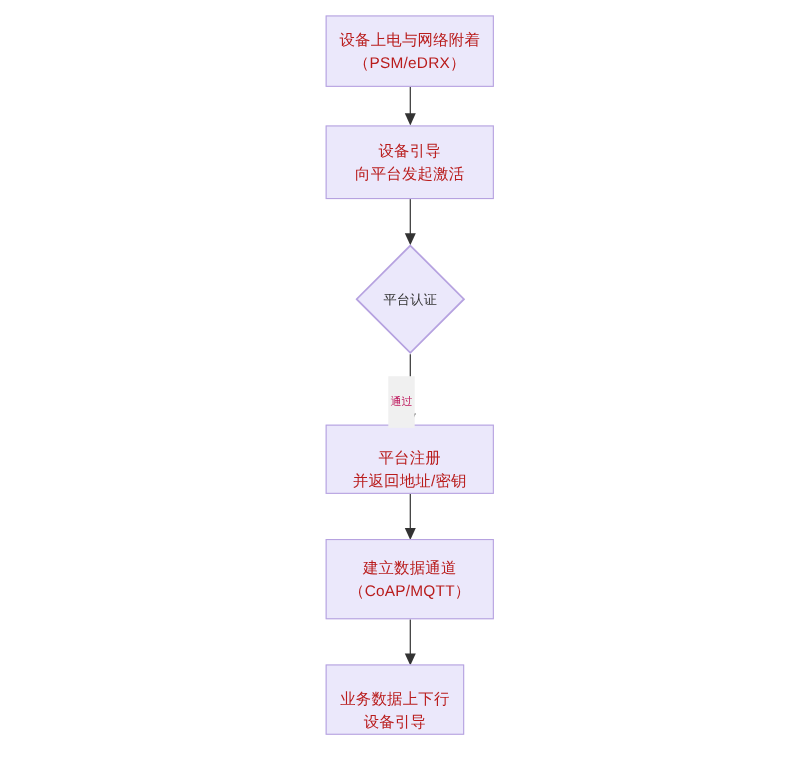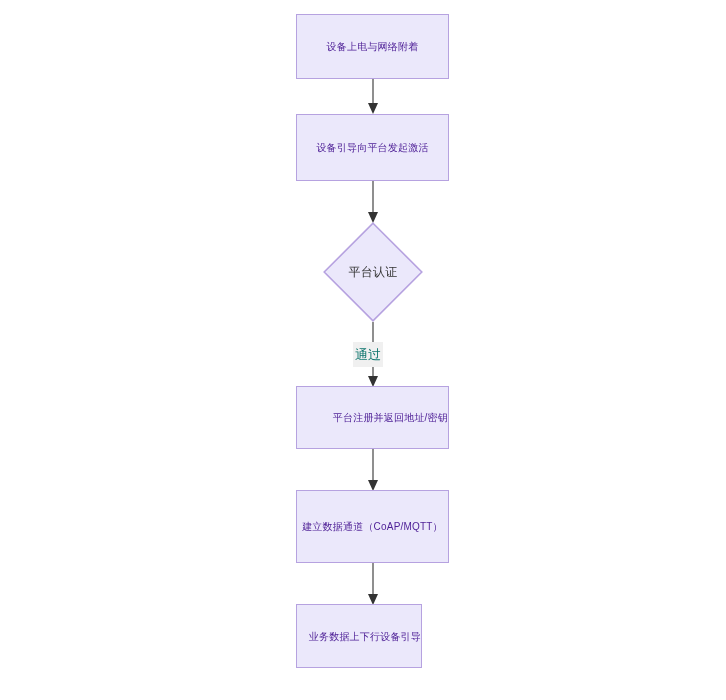--- a/index.html
+++ b/index.html
@@ -20,25 +20,25 @@
     top: 0;
     width: 726px;
     height: 700px;
   }
   .node {
     position: absolute;
     box-sizing: border-box;
     background: #ebe8fb;
     border: 1.6px solid #b6a2e0;
     display: flex;
-    flex-direction: row;
+    flex-direction: column;
     align-items: center;
     justify-content: center;
-    color: #4c1d95;
-    font-size: 10px;
+    color: #b91c1c;
+    font-size: 14px;
     line-height: 21px;
     text-align: center;
     letter-spacing: 0.2px;
     z-index: 2;
   }
   .node .line2 { display: block; }
 
   .decision-wrap {
     position: absolute;
     z-index: 2;
@@ -60,24 +60,24 @@
     color: #333333;
     font-size: 12px;
     line-height: 21px;
     text-align: center;
     letter-spacing: 0.2px;
   }
 
   .edge-label {
     position: absolute;
     background: #f0f0f0;
-    color: #0f766e;
-    font-size: 13px;
+    color: #be185d;
+    font-size: 10px;
     line-height: 17px;
-    padding: 4px 2px;
+    padding: 15px 2px;
     z-index: 3;
     white-space: nowrap;
   }
   .edge-line {
     stroke: #333333;
     stroke-width: 1.1;
     fill: none;
   }
   .arrow-head {
     fill: #333333;
@@ -111,20 +111,21 @@
   <g>
     <line class="edge-line" x1="373" y1="563" x2="373" y2="598"></line>
     <polygon class="arrow-head" points="373,605 368,594 378,594"></polygon>
   </g>
 </svg>
 
 <div class="edge-label" style="left:353px; top:342px;">通过</div>
 
 <div class="node" style="left:296px; top:14px; width:153px; height:65px;">
   <span class="line1">设备上电与网络附着</span>
+  <span class="line2">（PSM/eDRX）</span>
 </div>
 
 <div class="node" style="left:296px; top:114px; width:153px; height:67px;">
   <span class="line1">设备引导</span>
   <span class="line2">向平台发起激活</span>
 </div>
 
 <div class="decision-wrap" style="left:323px; top:222px; width:100px; height:100px;">
   <svg class="decision-shape" viewBox="0 0 100 100" xmlns="http://www.w3.org/2000/svg">
     <polygon points="50,1.2 98.8,50 50,98.8 1.2,50" fill="#ebe8fb" stroke="#b6a2e0" stroke-width="1.6"></polygon>

